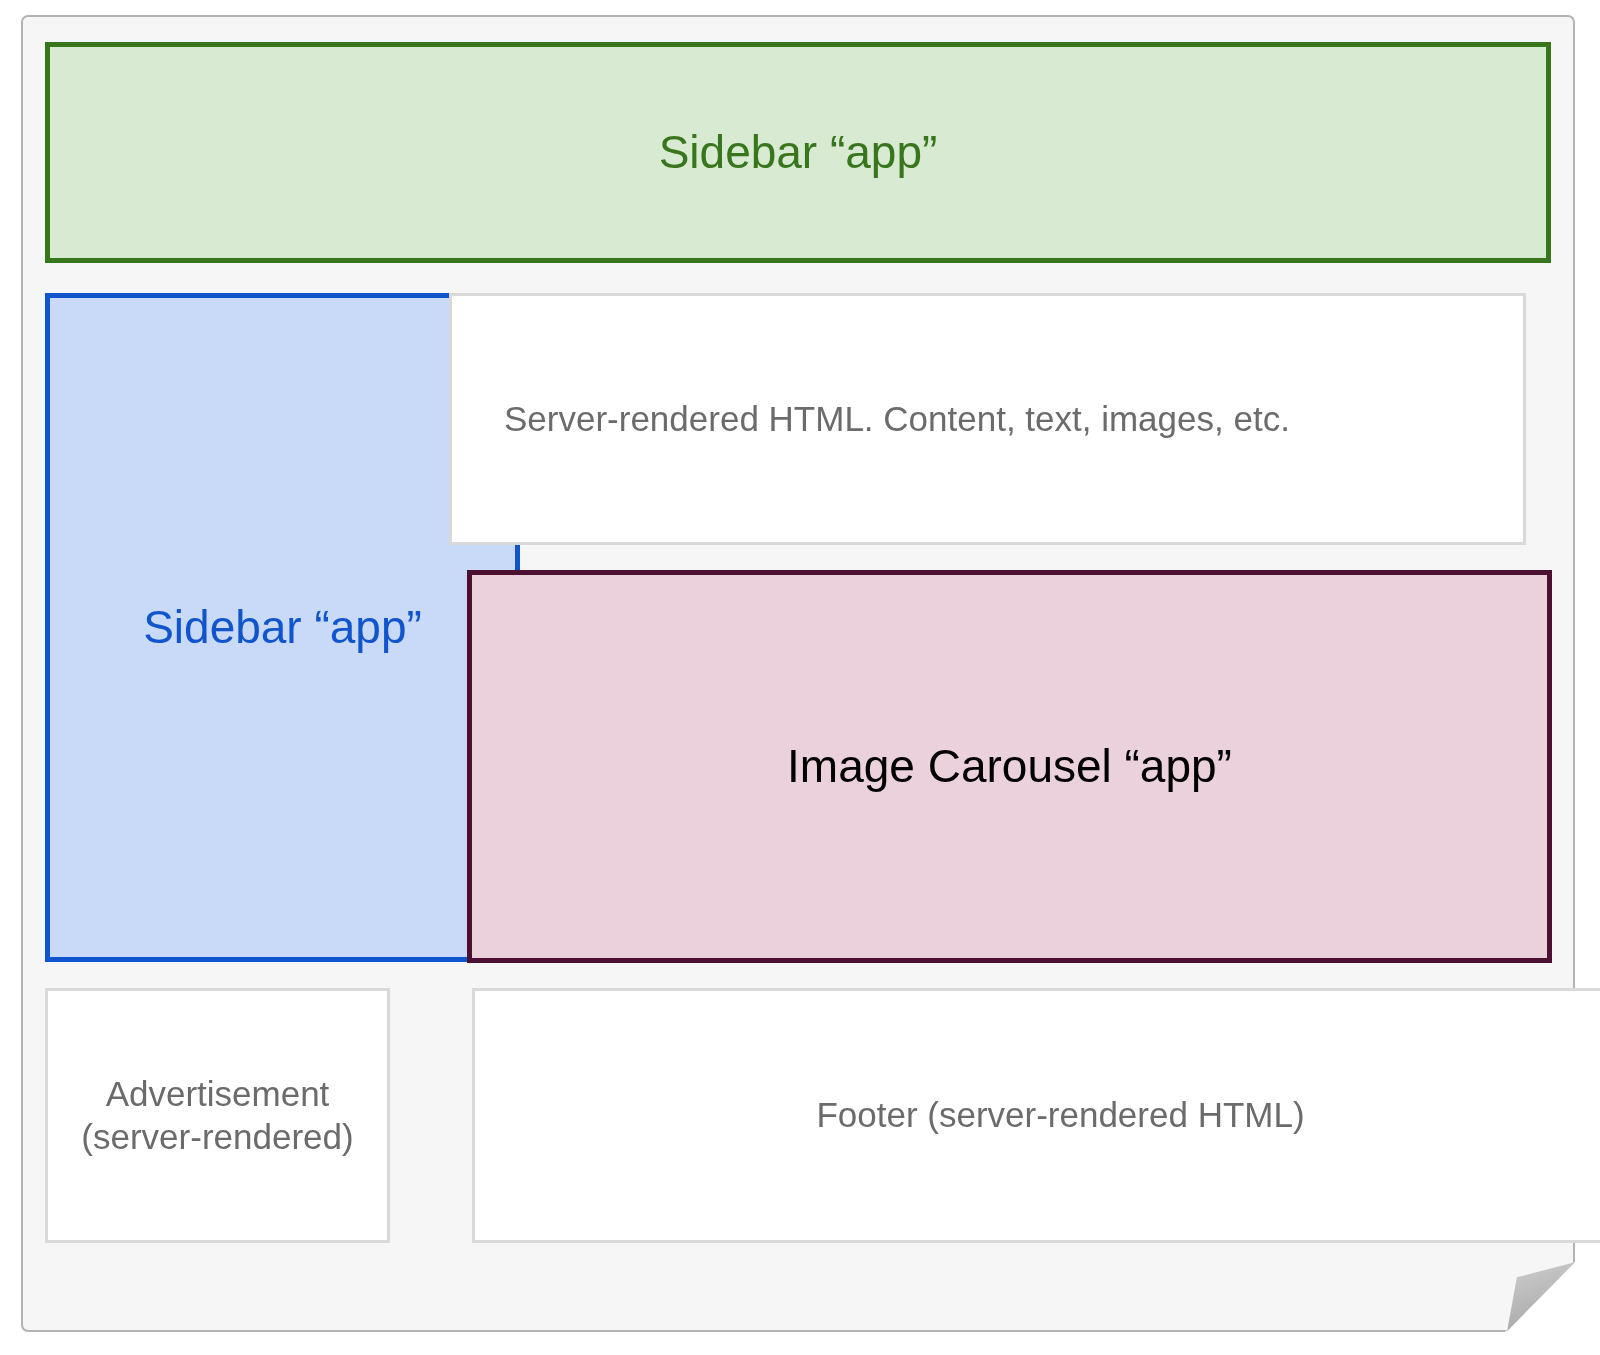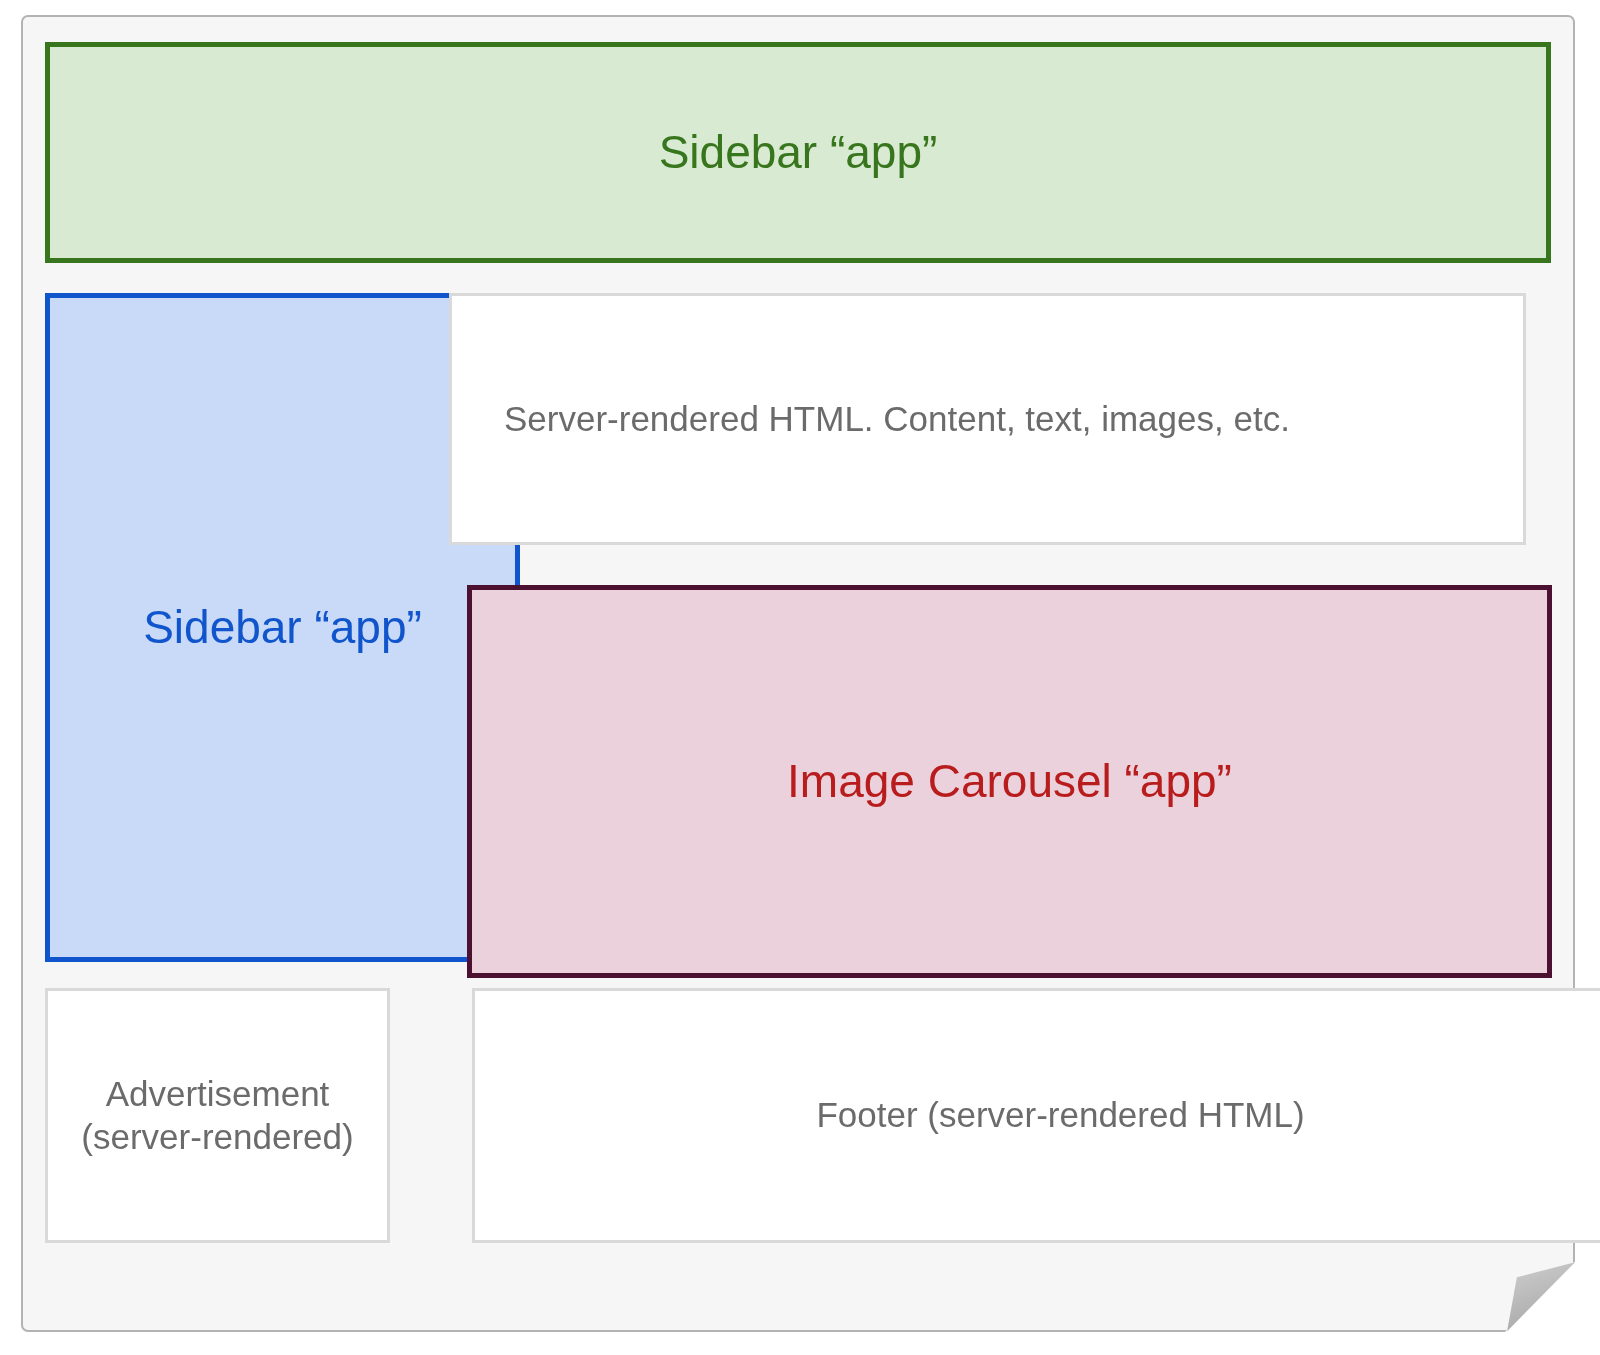--- a/index.html
+++ b/index.html
@@ -60,21 +60,21 @@
     </div>
 
     <div class="box box-sidebar" style="background-color: rgb(201, 218, 248); border-color: rgb(17, 85, 204); color: rgb(17, 85, 204);">
       <span class="app-label">Sidebar “app”</span>
     </div>
 
     <div class="box box-content" style="background-color: rgb(255, 255, 255); border-color: rgb(217, 217, 217); color: rgb(107, 107, 107);">
       <span class="gray-label">Server-rendered HTML. Content, text, images, etc.</span>
     </div>
 
-    <div class="box box-carousel" style="background-color: rgb(234, 209, 220); border-color: rgb(76, 17, 48); color: #b91c1c; margin-top: 15px;">
+    <div class="box box-carousel" style="background-color: rgb(234, 209, 220); border-color: rgb(76, 17, 48); color: #000000;">
       <span class="app-label">Image Carousel “app”</span>
     </div>
 
     <div class="box box-ad" style="background-color: rgb(255, 255, 255); border-color: rgb(217, 217, 217); color: rgb(107, 107, 107);">
       <span class="gray-label">Advertisement
 (server-rendered)</span>
     </div>
 
     <div class="box box-footer" style="background-color: rgb(255, 255, 255); border-color: rgb(217, 217, 217); color: rgb(107, 107, 107);">
       <span class="gray-label">Footer (server-rendered HTML)</span>

